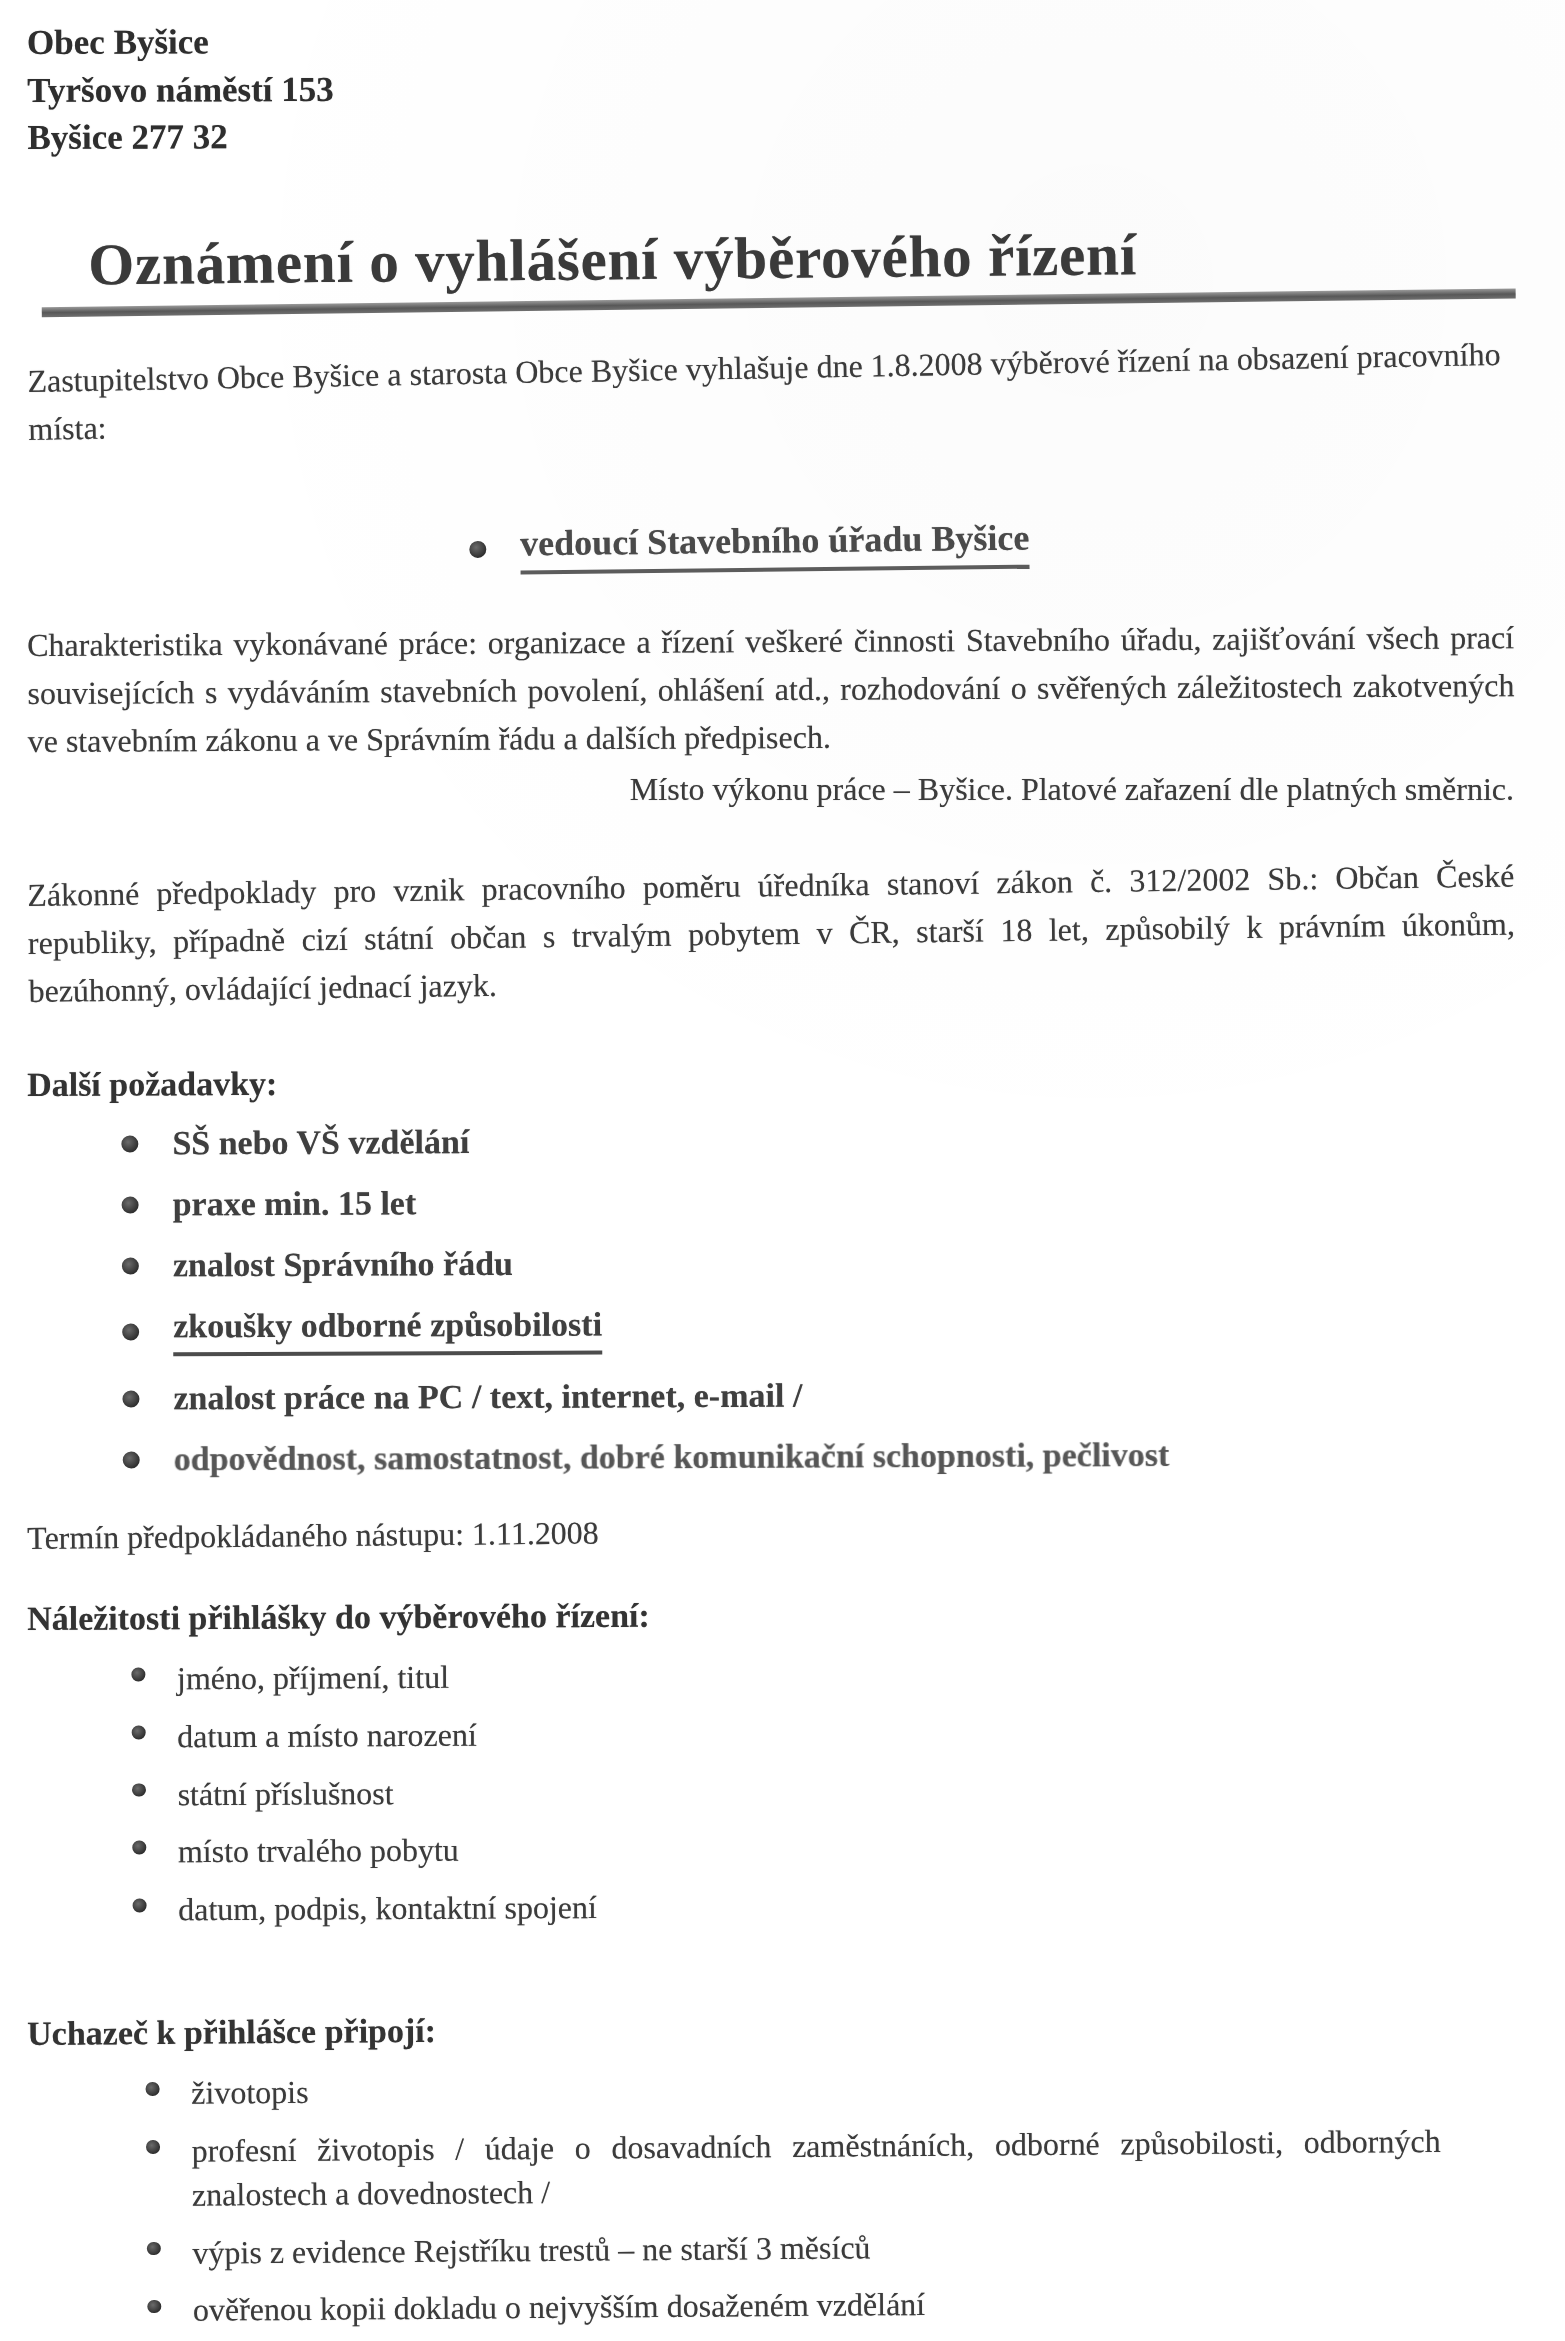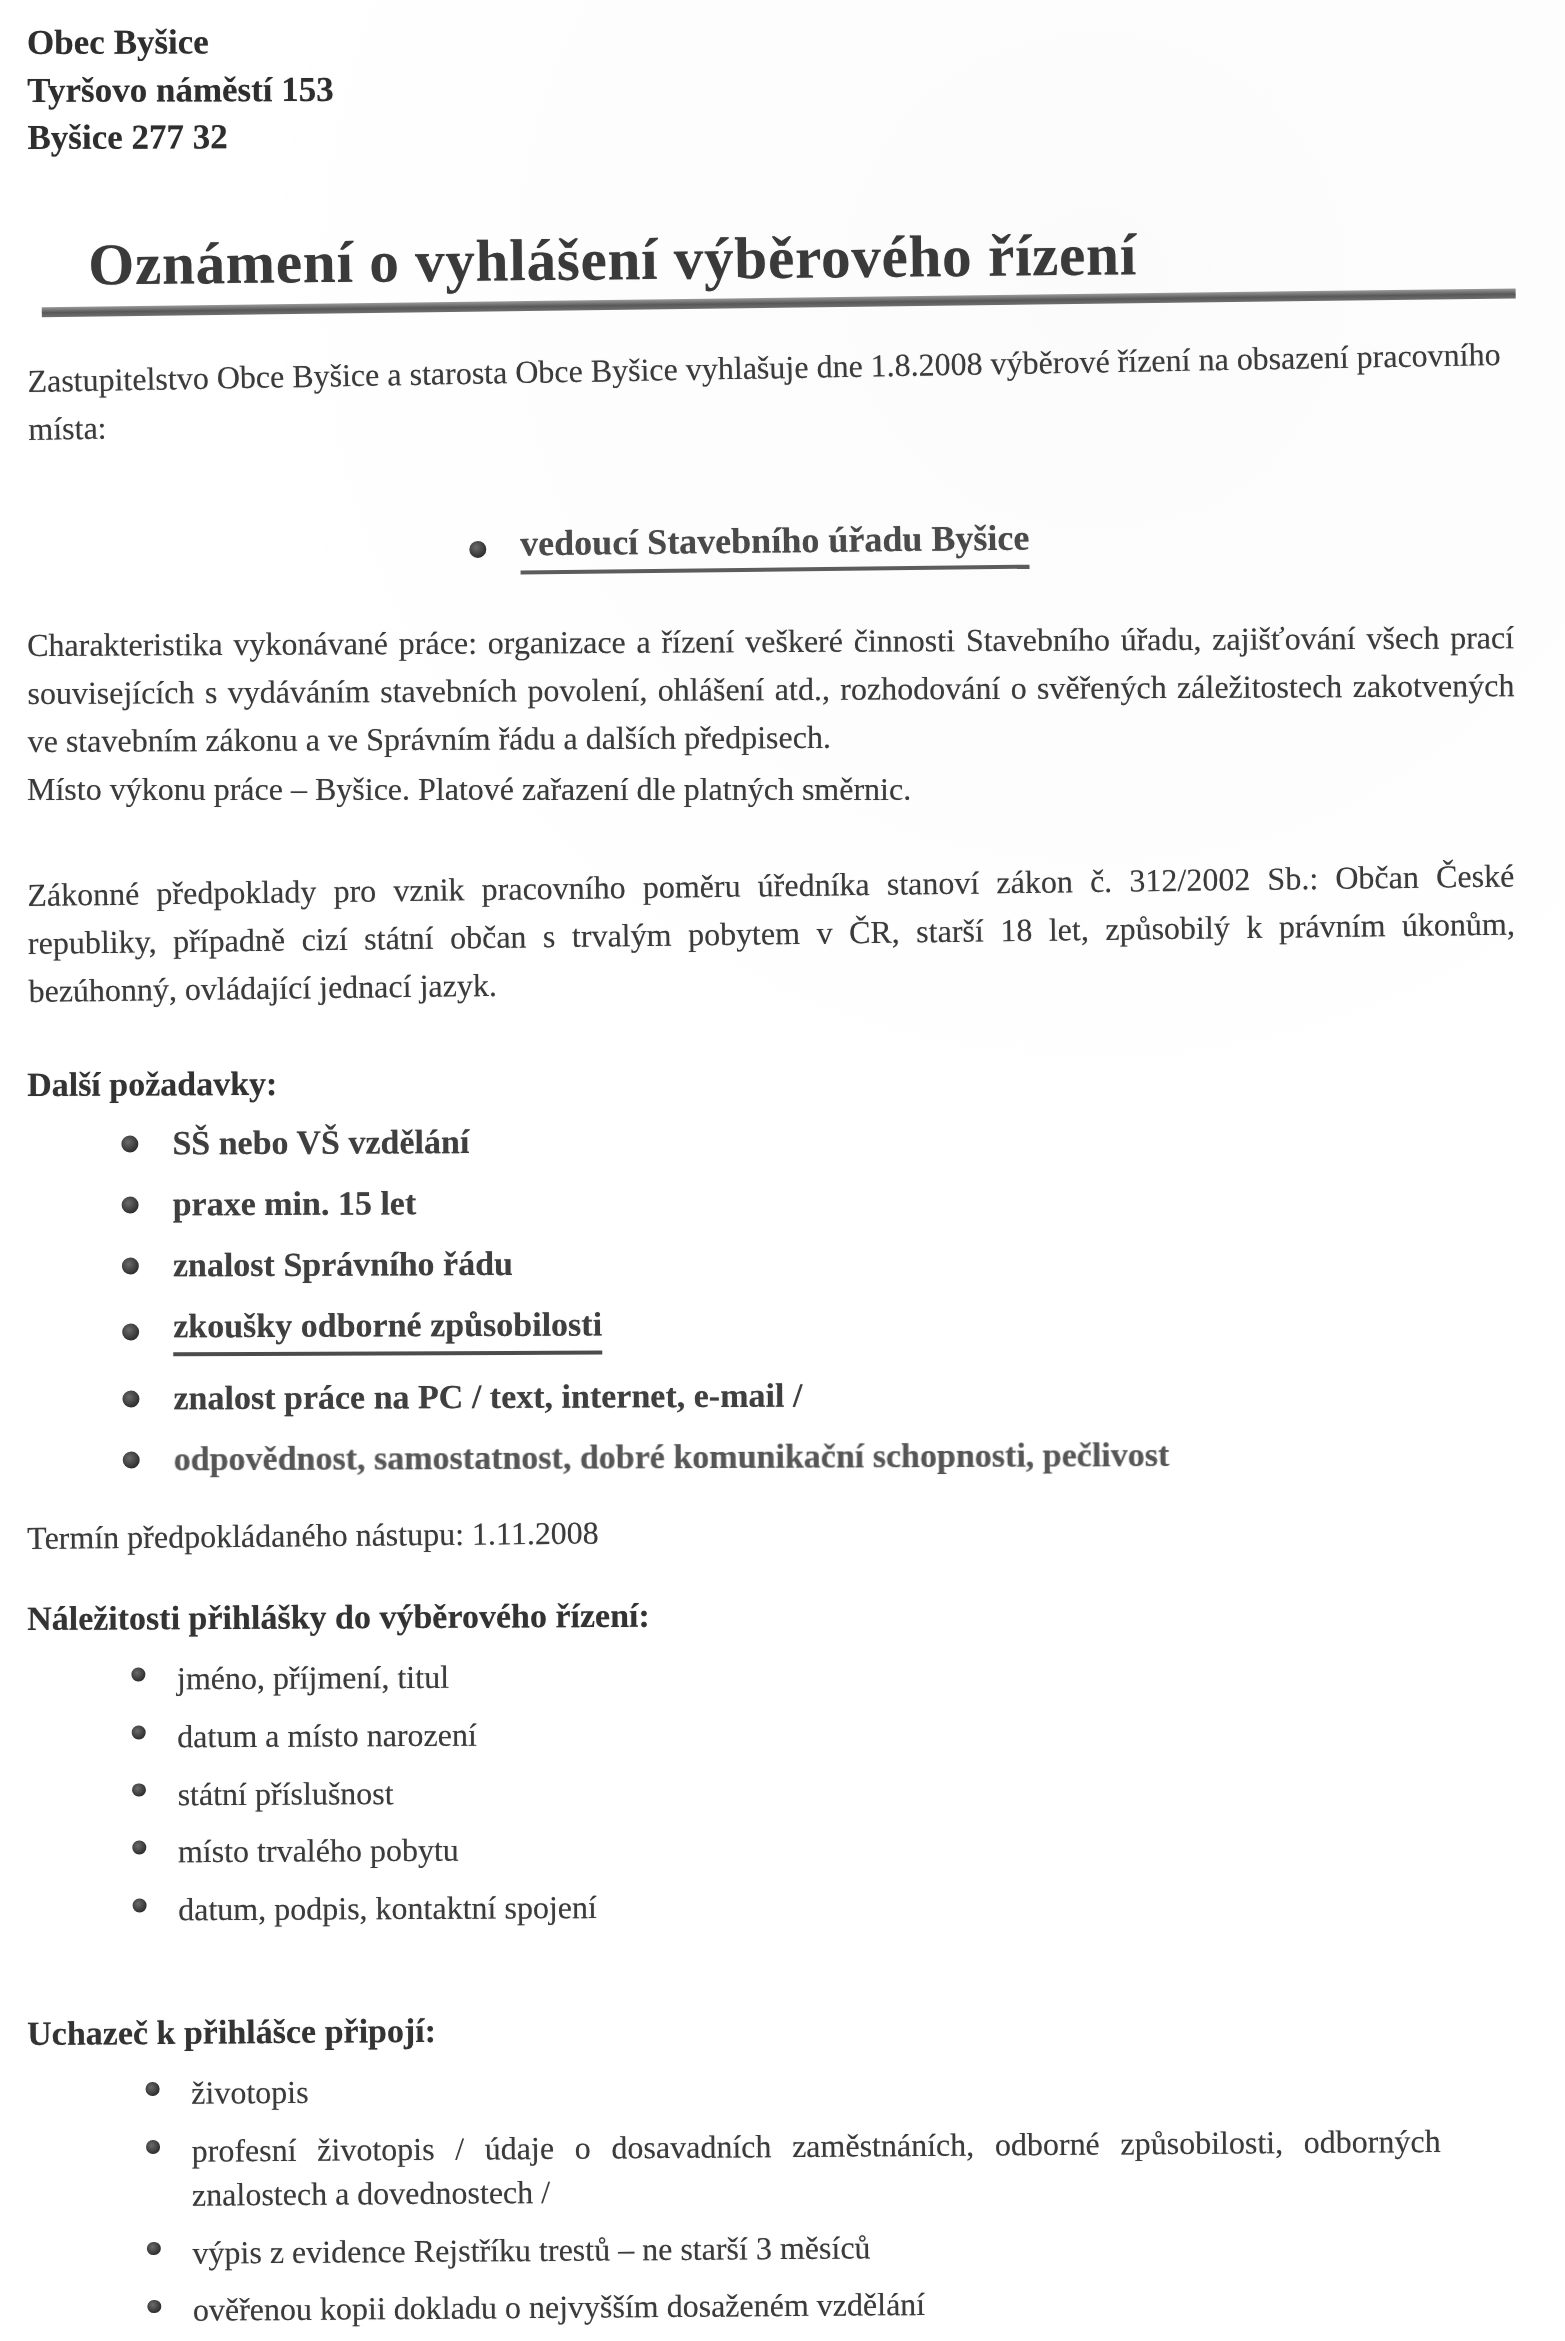--- a/index.html
+++ b/index.html
@@ -64,21 +64,21 @@
   .position-text {
     font-size: 36px; font-weight: bold; color: #4a4a4a;
     border-bottom: 4px solid #5c5c5c; padding-bottom: 6.4px;
     white-space: nowrap;
   }
 
   .char-para {
     margin-top: 46px; width: 1487px; text-align: justify;
     transform: rotate(-0.3deg); transform-origin: left top;
   }
-  .location-line { width: 1487px; }
+  .location-line { width: 1487px; text-align: right; }
 
   .legal-para {
     margin-top: 58px; width: 1487px; text-align: justify;
     transform: rotate(-0.75deg); transform-origin: left top;
   }
 
   .section-heading {
     font-size: 34px; font-weight: bold; color: #333;
     white-space: nowrap;
   }

